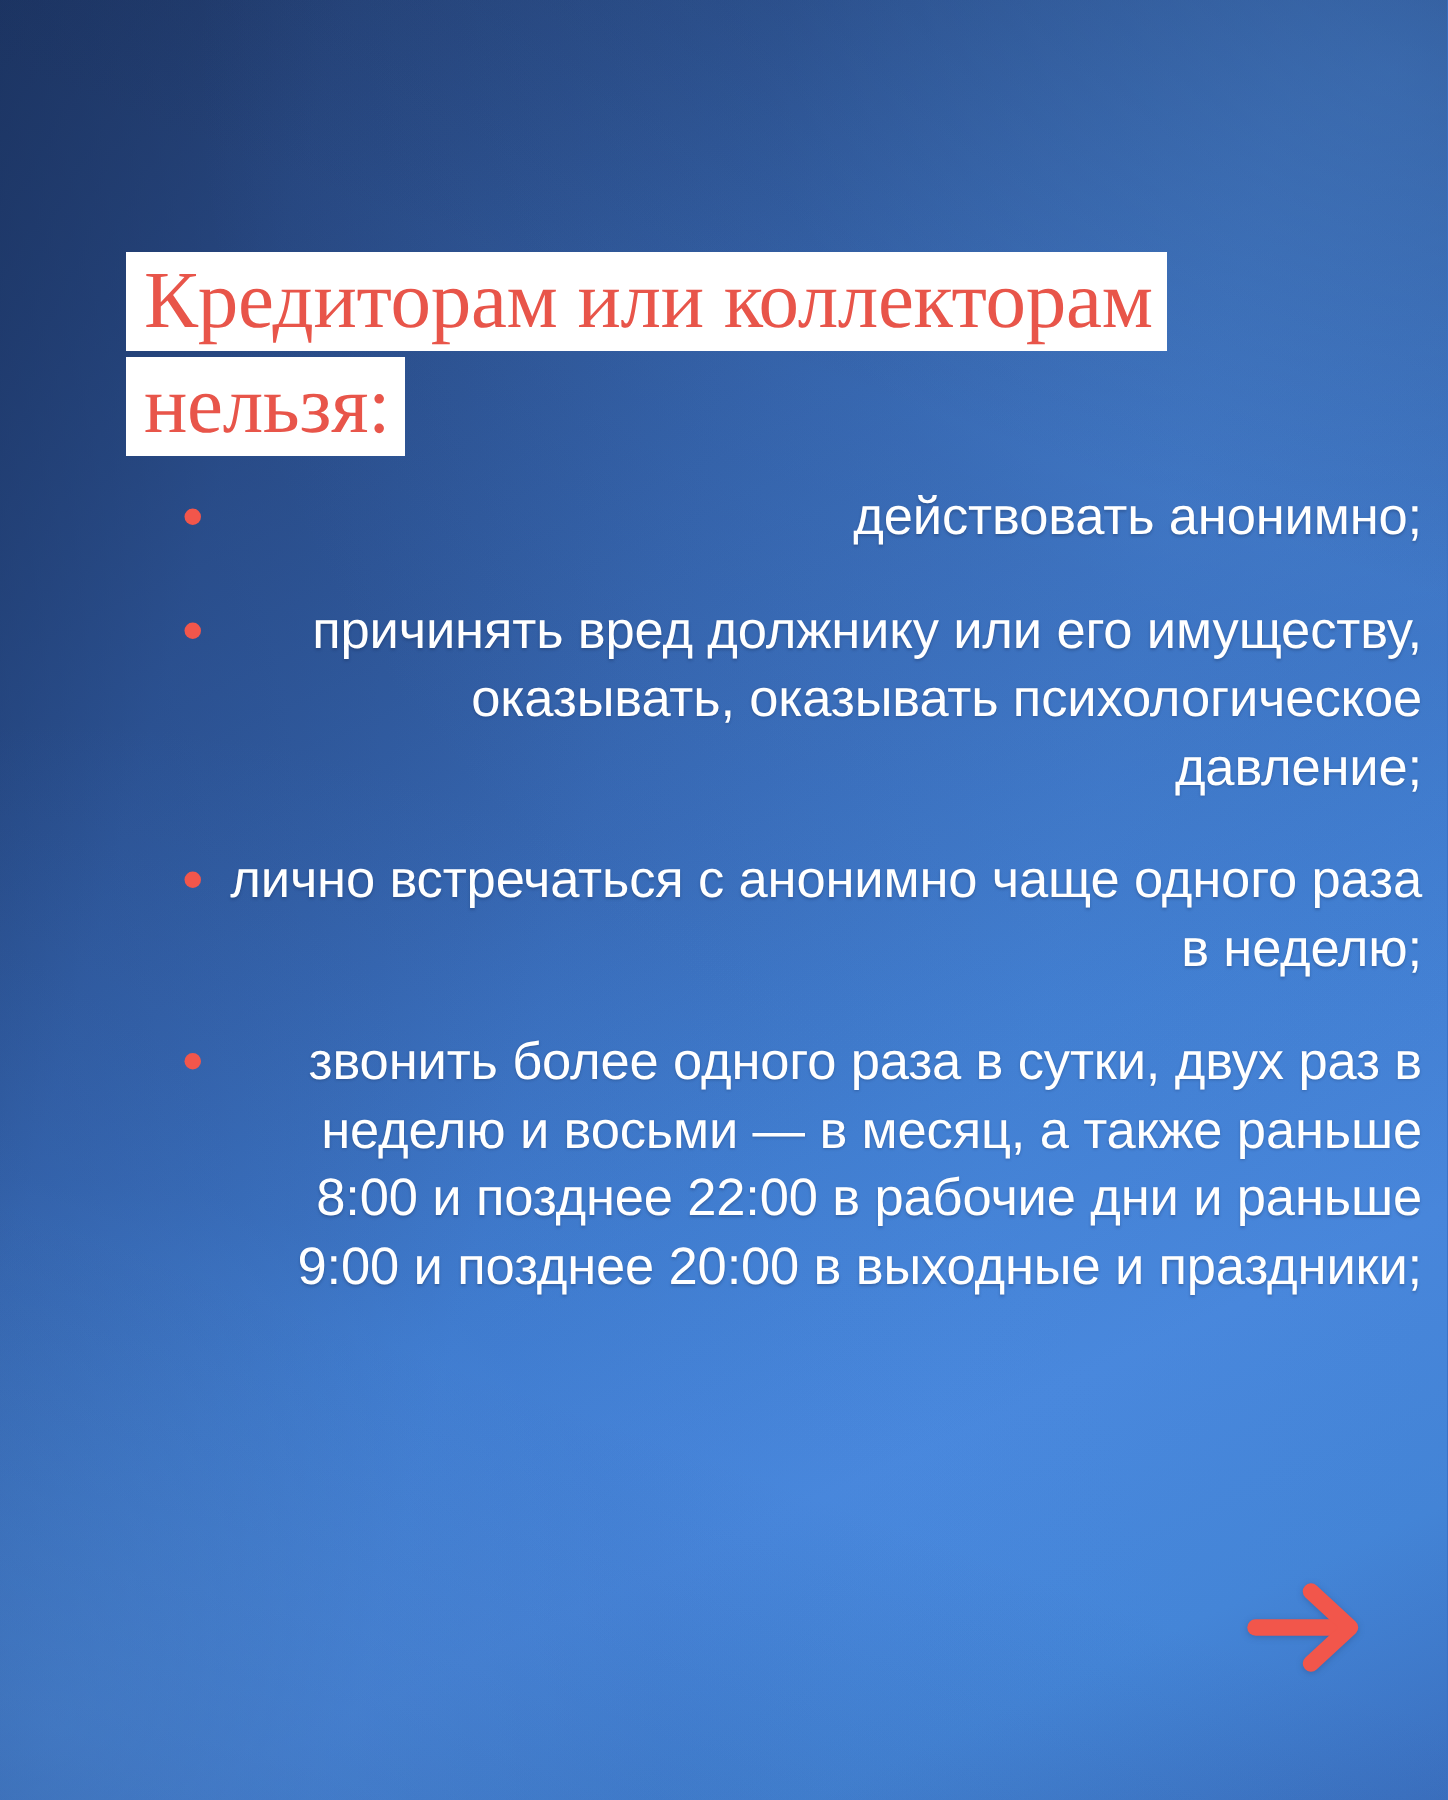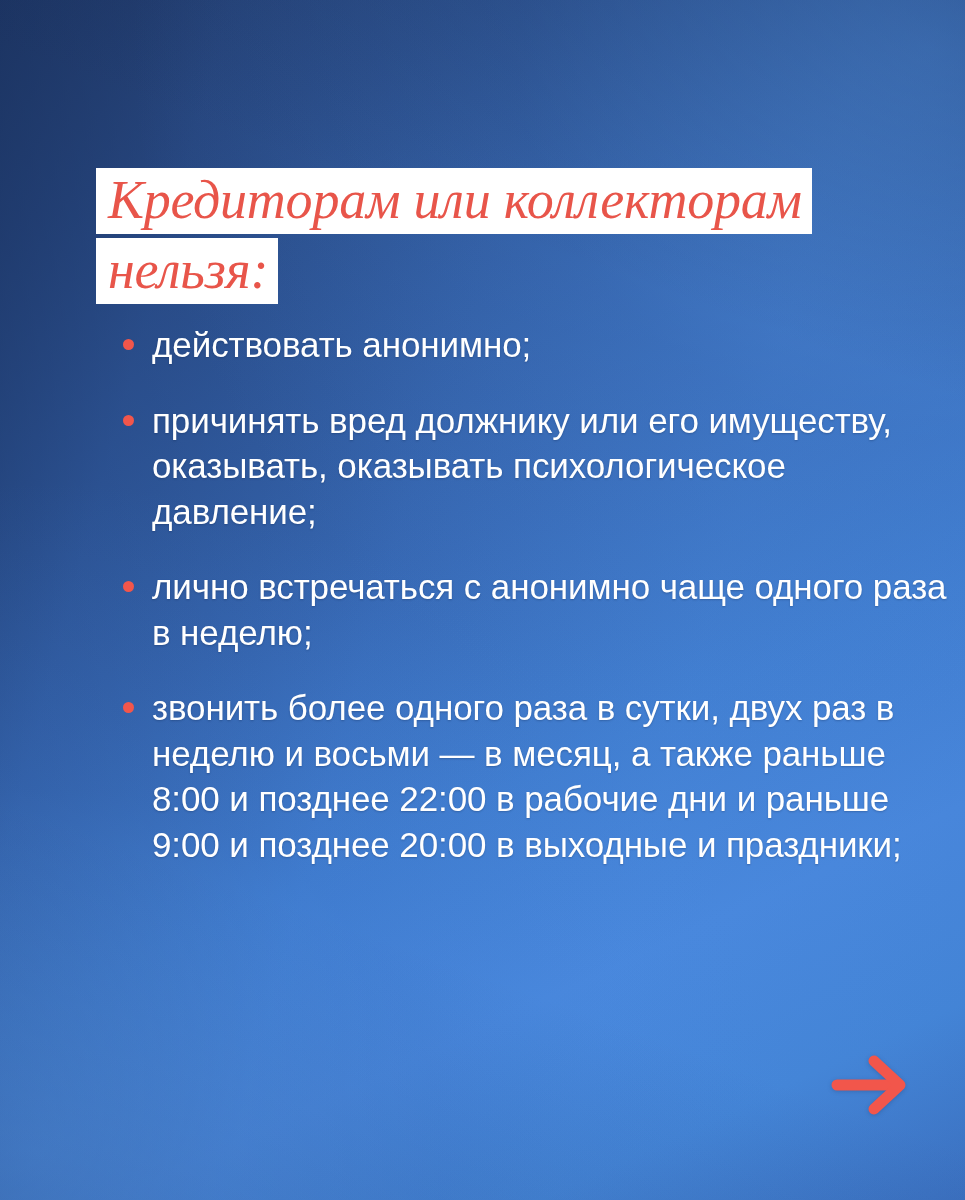--- a/index.html
+++ b/index.html
@@ -75,24 +75,23 @@
   }
 
   .content {
     position: absolute;
     inset: 0;
   }
 
   
   .title-block {
     position: absolute;
-    left: 96px;
+    left: 84px;
     top: 168px;
     width: 820px;
-    font-style: italic;
   }
   .title-line {
     display: table;
     background: #ffffff;
     color: #e8554a;
     font-family: "Liberation Serif", "DejaVu Serif", serif;
     font-weight: 400;
     font-size: 54px;
     line-height: 1.04;
     letter-spacing: -0.2px;
@@ -129,20 +128,21 @@
     left: 5px;
     top: 17px;
     width: 11px;
     height: 11px;
     border-radius: 50%;
     background: #f2564b;
   }
 
   .bullet-text {
     display: block;
+    text-align: right;
   }
 
   
   .arrow-wrap {
     position: absolute;
     left: 830px;
     top: 1052px;
     width: 82px;
     height: 66px;
   }

